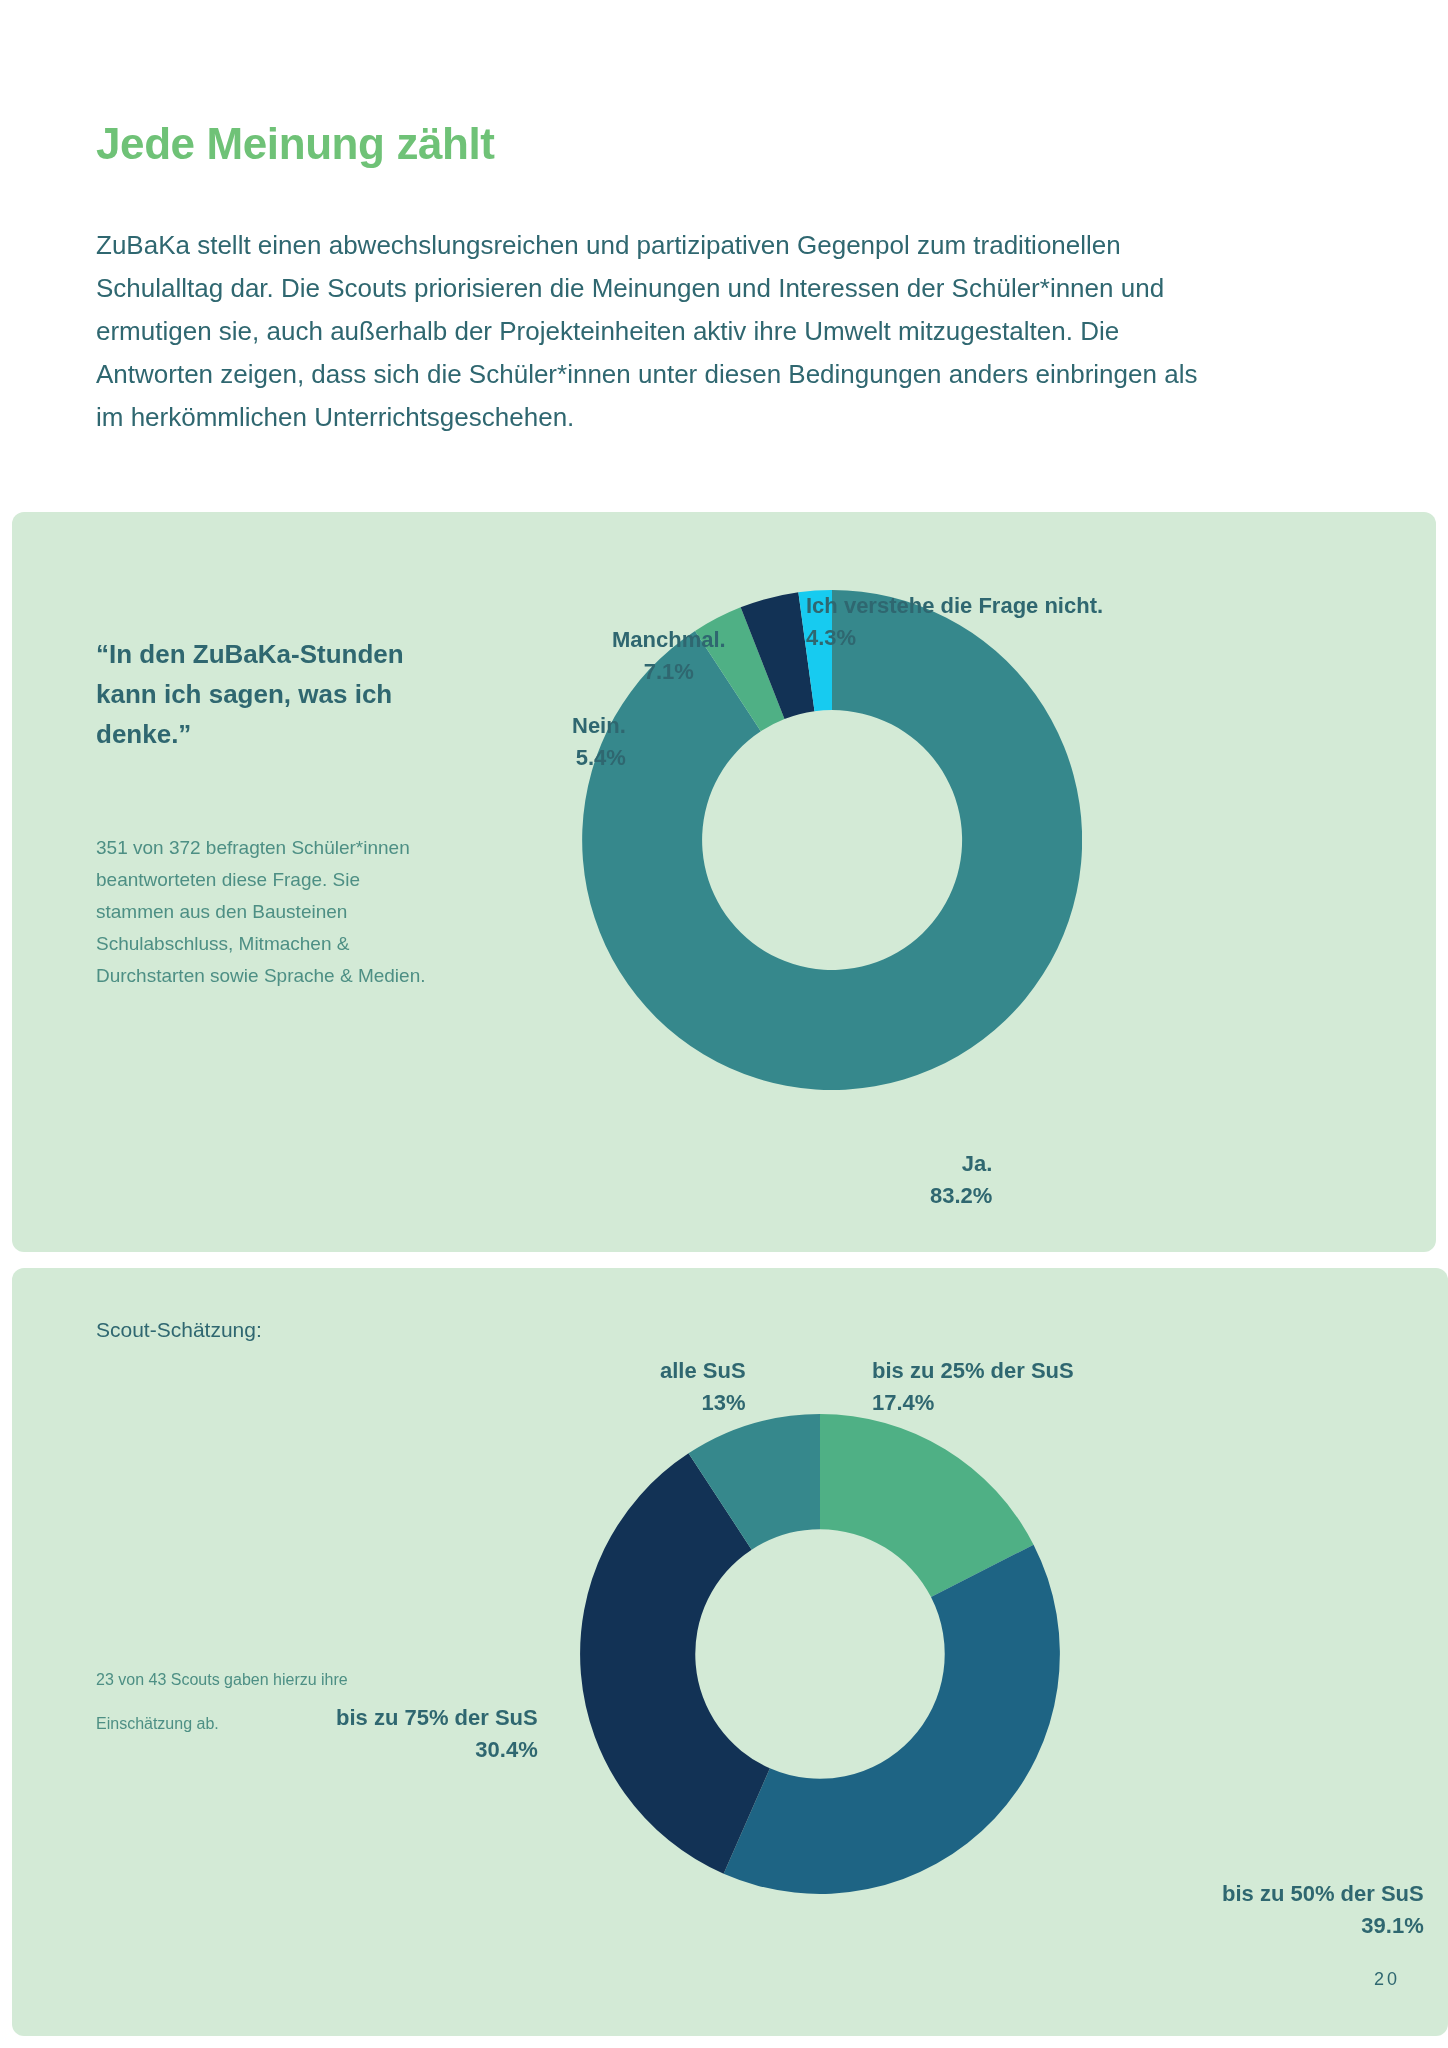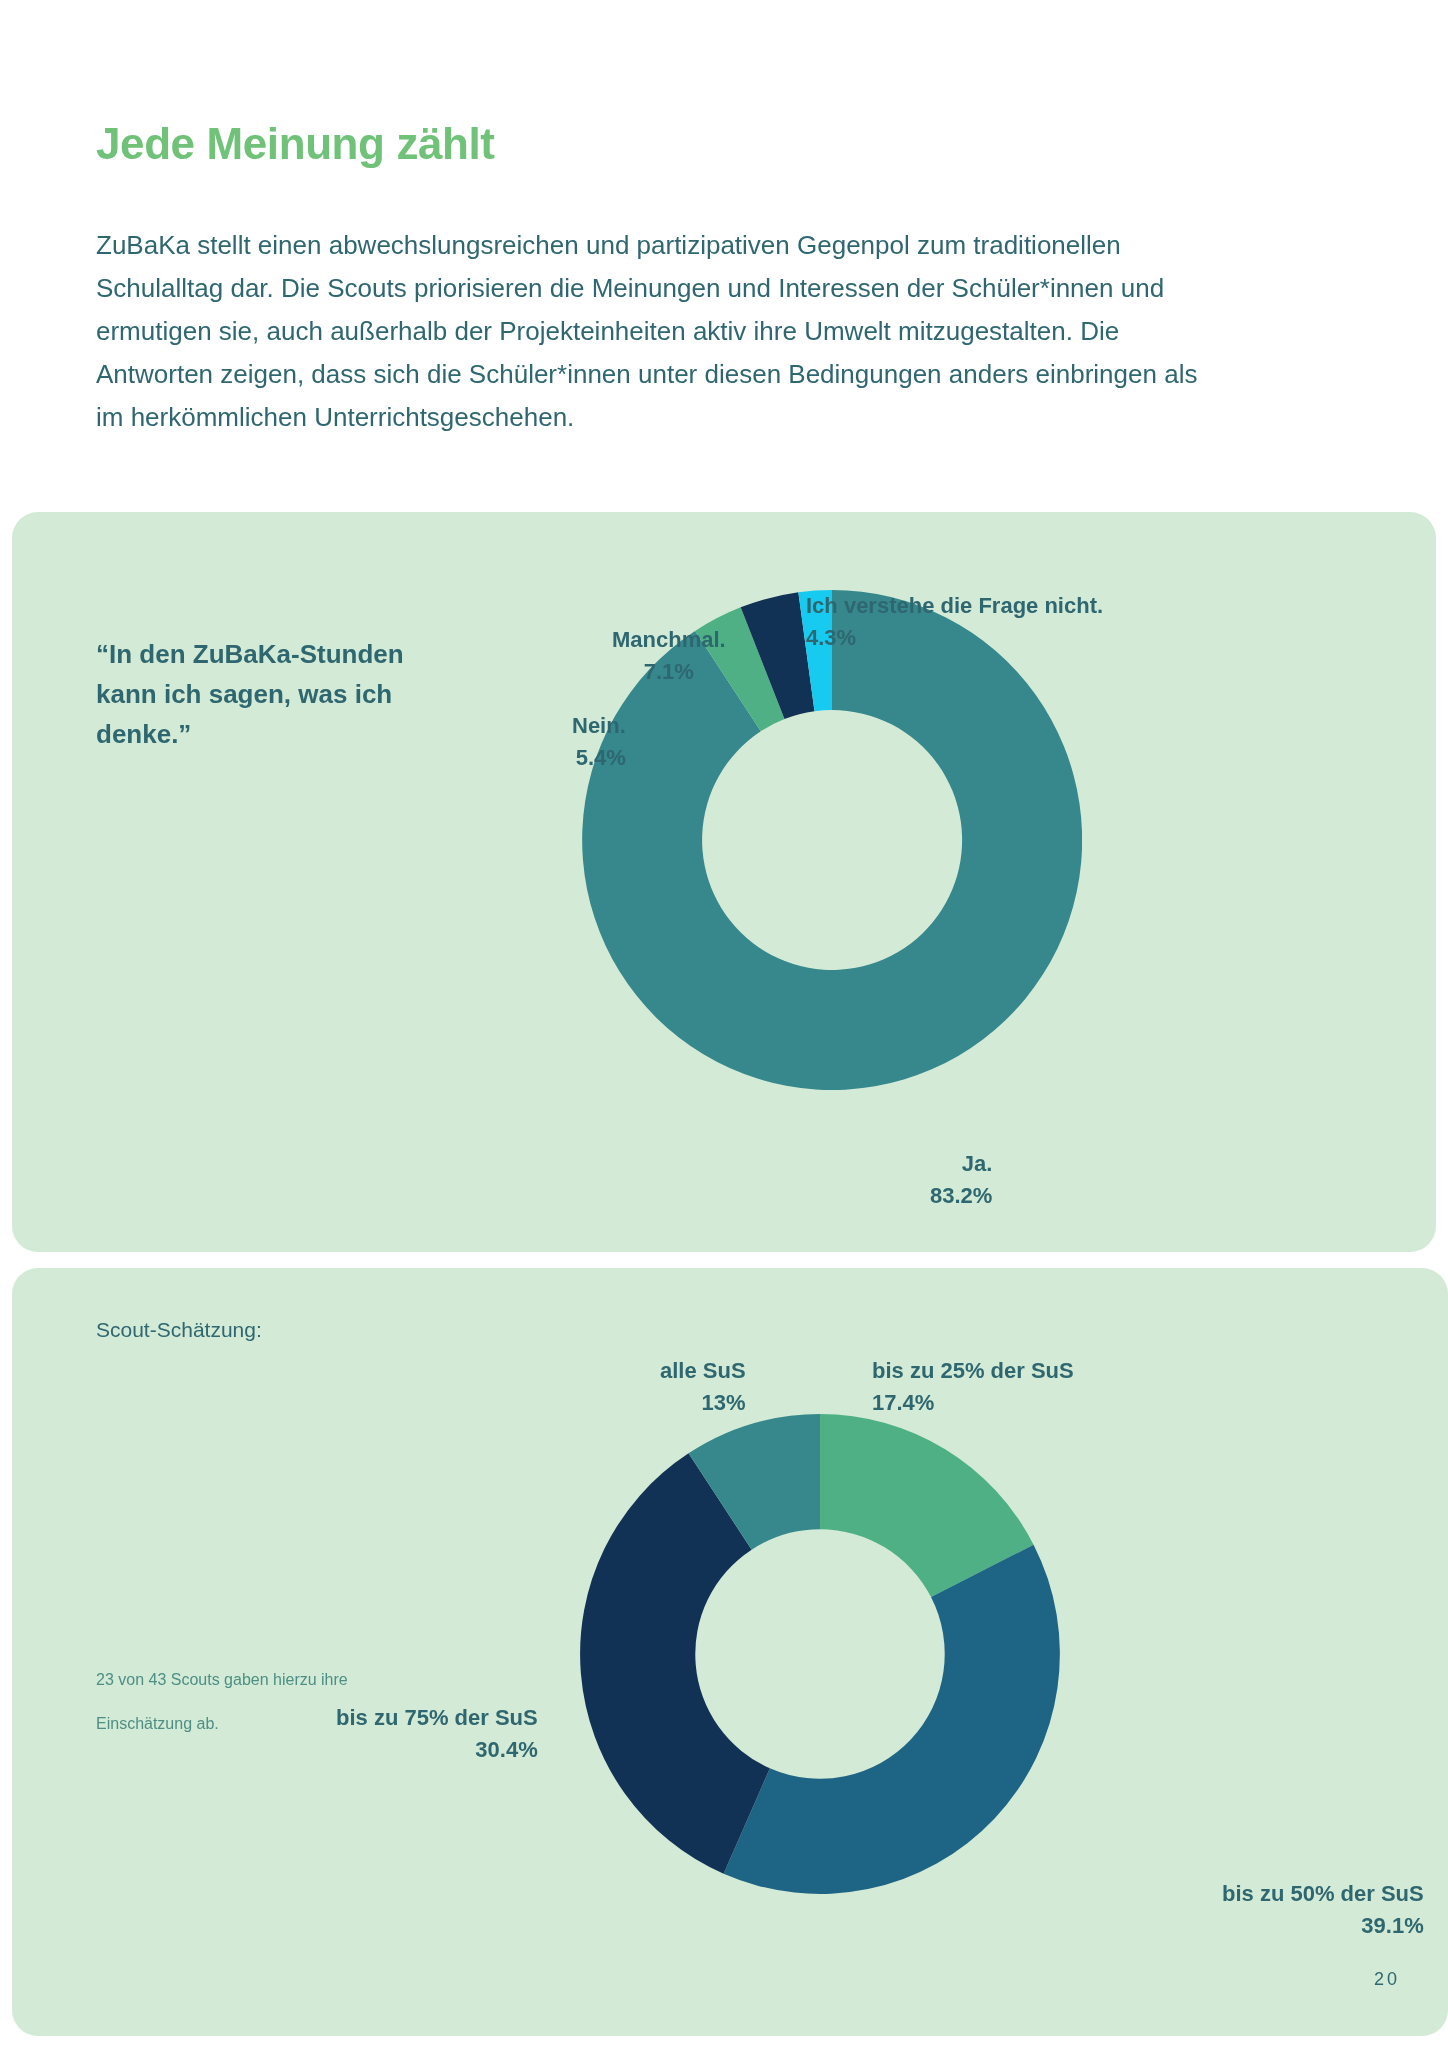--- a/index.html
+++ b/index.html
@@ -34,21 +34,21 @@
     line-height: 43px;
     color: #2f6770;
   }
 
   
   .panel {
     position: absolute;
     left: 12px;
     width: 1424px;
     background: #d3ead6;
-    border-radius: 26px;
+    border-radius: 12px;
   }
   #panel-one { top: 512px; height: 740px; }
   #panel-two { top: 1268px; height: 768px; padding-left: 12px; }
 
   
   .quote-block {
     position: absolute;
     left: 84px;
     top: 122px;
     width: 320px;
@@ -138,20 +138,21 @@
 </style>
 </head>
 <body>
 
 <h1 class="page-title">Jede Meinung zählt</h1>
 <p class="intro-paragraph">ZuBaKa stellt einen abwechslungsreichen und partizipativen Gegenpol zum traditionellen Schulalltag dar. Die Scouts priorisieren die Meinungen und Interessen der Schüler*innen und ermutigen sie, auch außerhalb der Projekteinheiten aktiv ihre Umwelt mitzugestalten. Die Antworten zeigen, dass sich die Schüler*innen unter diesen Bedingungen anders einbringen als im herkömmlichen Unterrichtsgeschehen.</p>
 
 <section class="panel" id="panel-one">
 
   <div class="quote-block">“In den ZuBaKa-Stunden kann ich sagen, was ich denke.”</div>
+  <div class="note-block">351 von 372 befragten Schüler*innen beantworteten diese Frage. Sie stammen aus den Bausteinen Schulabschluss, Mitmachen &amp; Durchstarten sowie Sprache &amp; Medien.</div>
 
   <div class="donut-wrap" id="donut-one">
     <svg class="donut-svg" viewBox="0 0 100 100">
       <g transform="translate(50,50)">
 
         <path fill="#36888c" d="M 0 -50 A 50 50 0 1 1 -27.39 -41.81 L -14.24 -21.74 A 26 26 0 1 0 0 -26 Z"></path>
 
         <path fill="#4fb085" d="M -27.39 -41.81 A 50 50 0 0 1 -18.27 -46.54 L -9.50 -24.20 A 26 26 0 0 0 -14.24 -21.74 Z"></path>
 
         <path fill="#123255" d="M -18.27 -46.54 A 50 50 0 0 1 -6.73 -49.55 L -3.50 -25.76 A 26 26 0 0 0 -9.50 -24.20 Z"></path>

